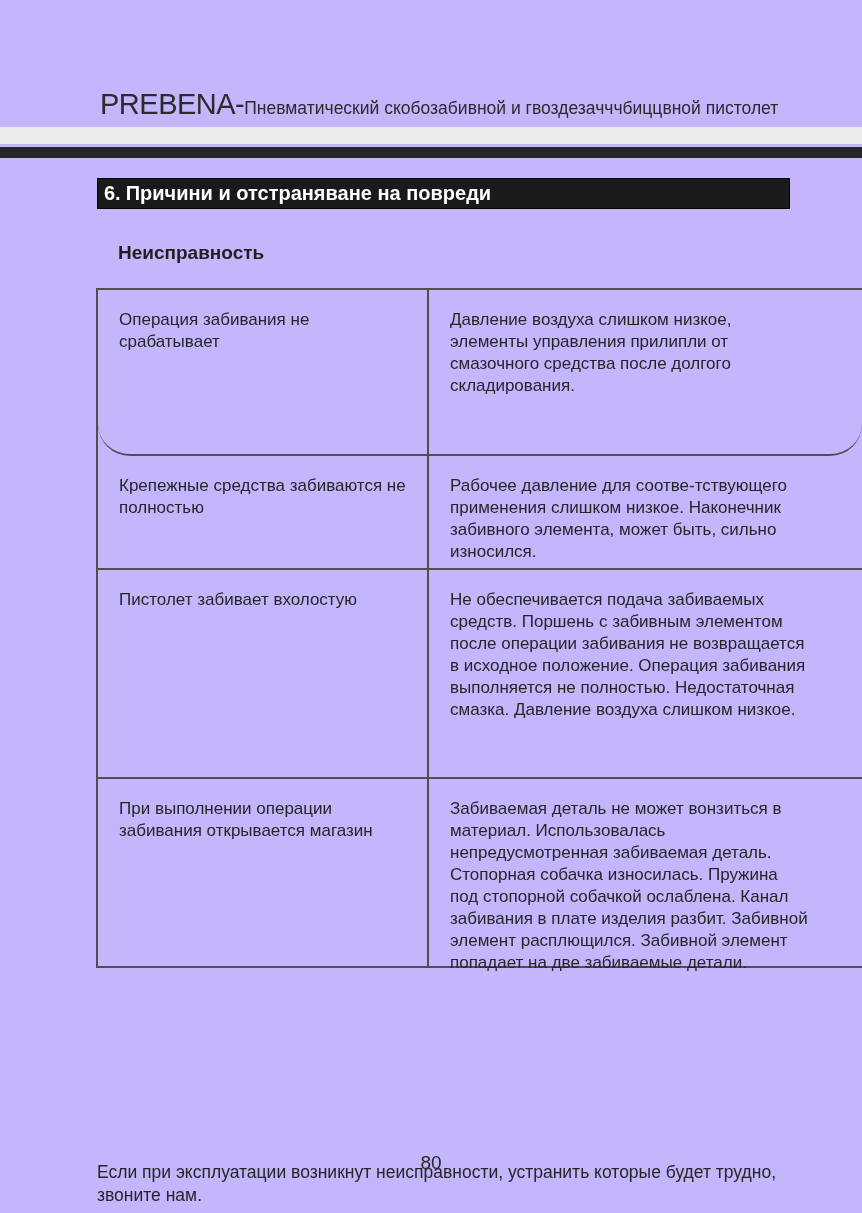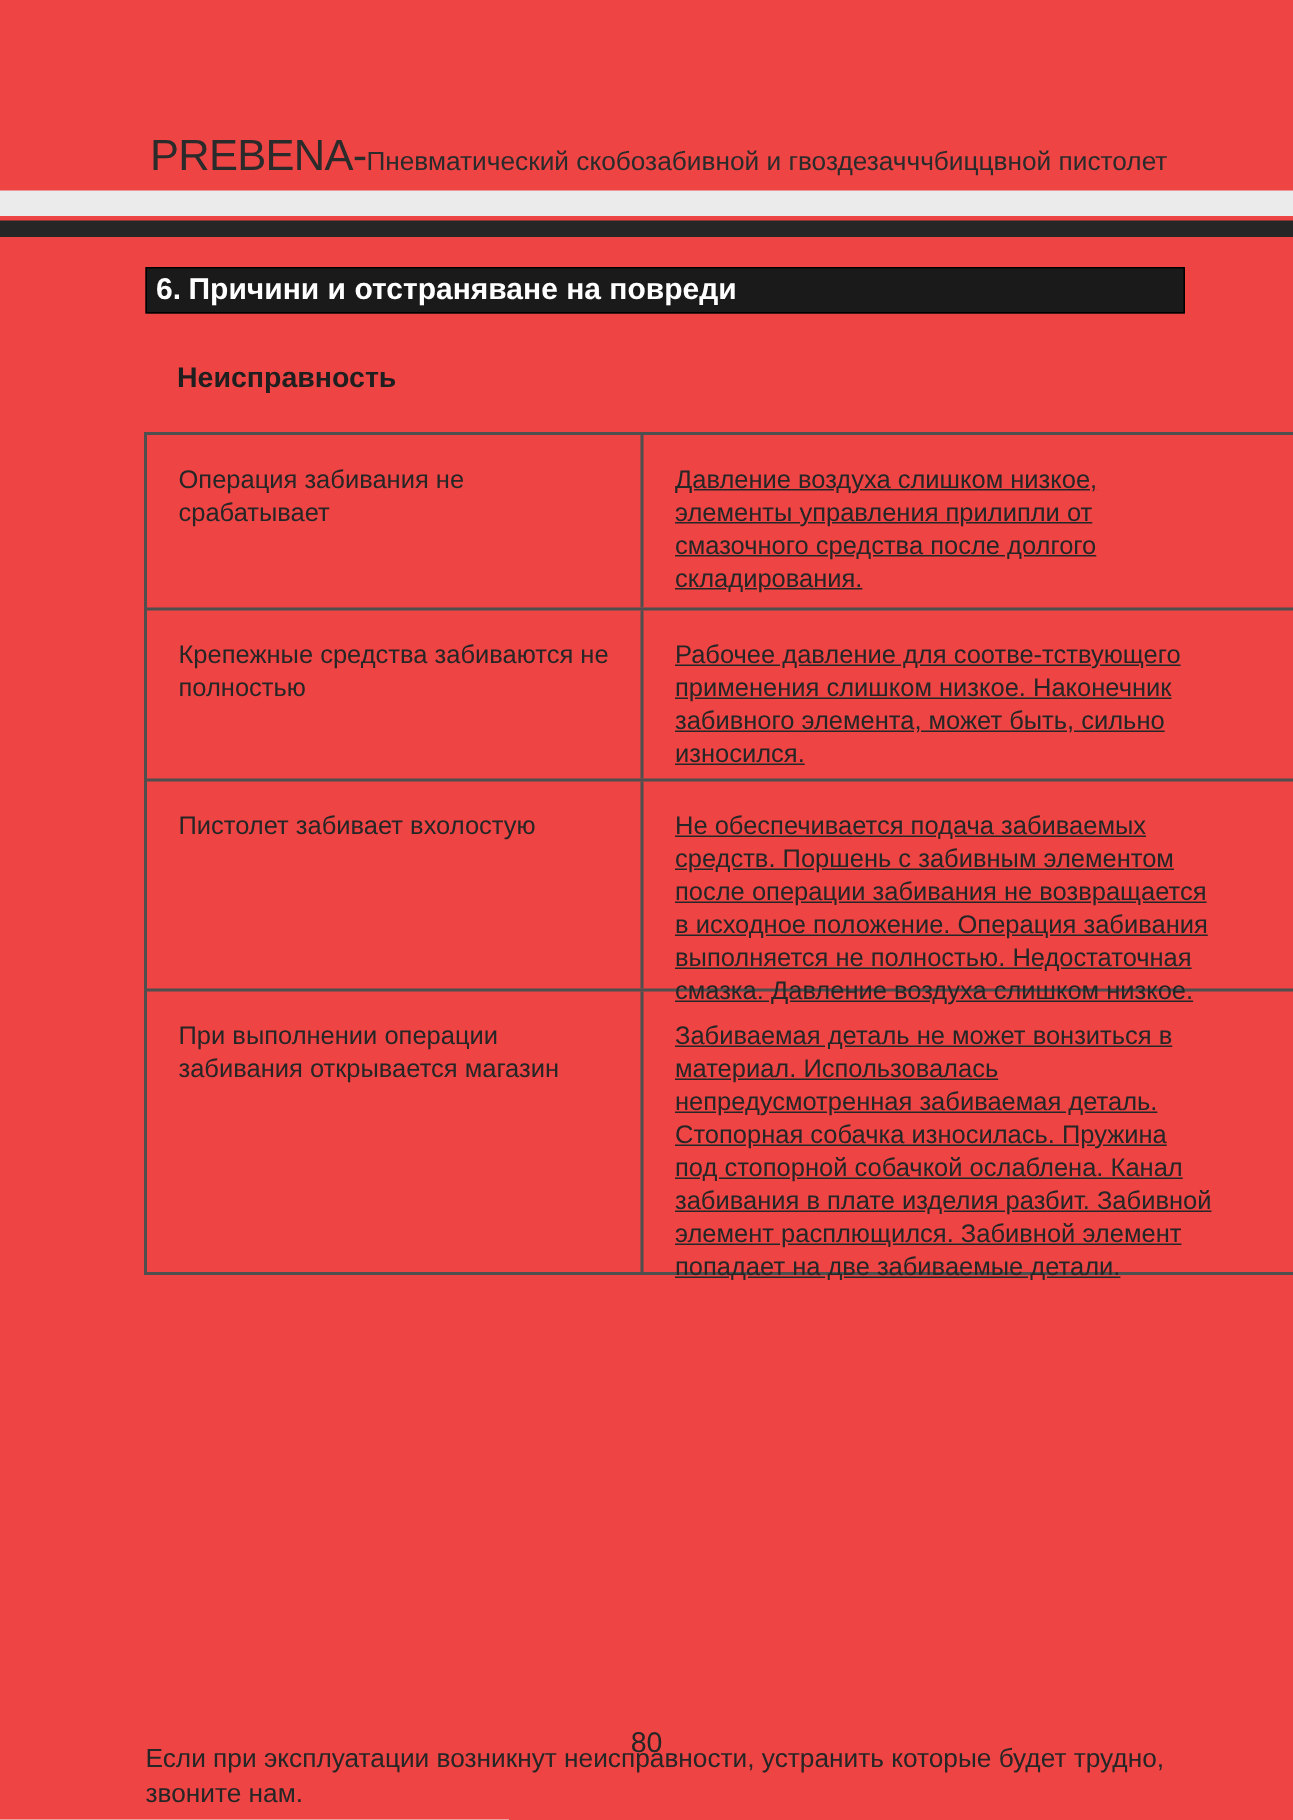--- a/index.html
+++ b/index.html
@@ -1,20 +1,20 @@
 <!DOCTYPE html>
 <html><head>
 <meta charset="utf-8">
 <style>
   * { margin:0; padding:0; box-sizing:border-box; }
   html,body { background:#e8e8e8; }
   .page {
     position:relative;
     width:862px; height:1213px;
-    background:#ef4444;
+    background:#c4b5fd;
     font-family:"Liberation Sans", sans-serif;
     color:#222;
     overflow:hidden;
     margin:0 auto;
   }
   
   .doc-header {
     position:absolute; left:100px; top:88px; width:720px;
     display:flex; align-items:baseline; white-space:nowrap;
   }
@@ -35,35 +35,34 @@
   .col-head { position:absolute; top:242px; font-size:19px; font-weight:bold; color:#1f1f1f; }
   .col-head-left { left:118px; }
   .col-head-right { left:448px; }
   
   .troubleshooting-table {
     position:absolute; left:96px; top:288px; width:766px;
     border-top:2px solid #4f4f4f;
     border-left:2px solid #4f4f4f;
   }
   .row { display:flex; border-bottom:2px solid #4f4f4f; }
-  .row-1 { height:117px; }
+  .row-1 { height:166px;border-radius:32px; }
   .row-2 { height:114px; }
   .row-3 { height:95px; }
-  .row-4 { height:140px; }
+  .row-4 { height:209px; }
   .row-5 { height:189px; }
   .row-6 { height:70px; }
   .cell { font-size:17px; line-height:22px; color:#262626; }
   .cell.fault {
     width:331px; border-right:2px solid #4f4f4f;
     padding:19px 20px 0 21px;
   }
   .cell.cause {
     flex:1;
     padding:19px 52px 0 21px;
-    text-decoration:underline;
   }
   .cell p + p { margin-top:9px; }
   
   .footer-note {
     position:absolute; left:97px; top:1161px; width:692px;
     font-size:17.5px; line-height:23px; color:#262626;
   }
   .page-number {
     position:absolute; left:0; top:1152px; width:862px;
     text-align:center; font-size:19px; color:#262626;

